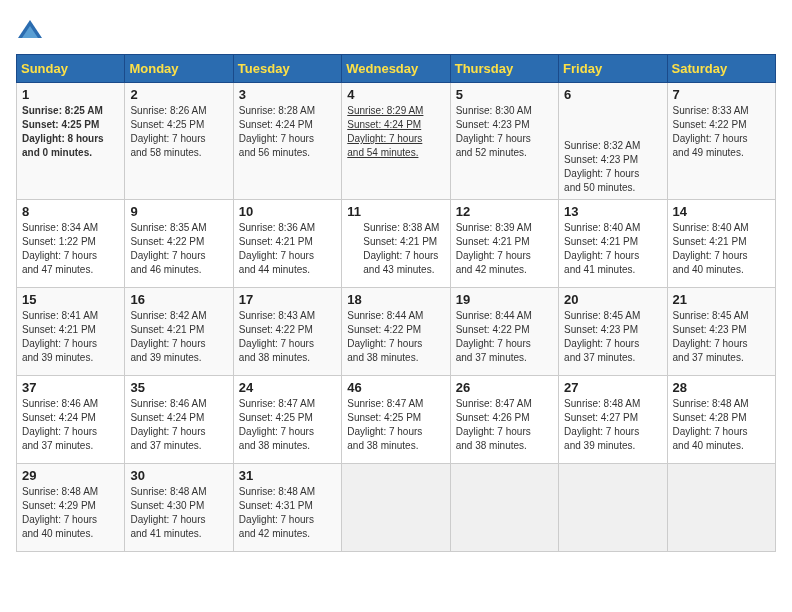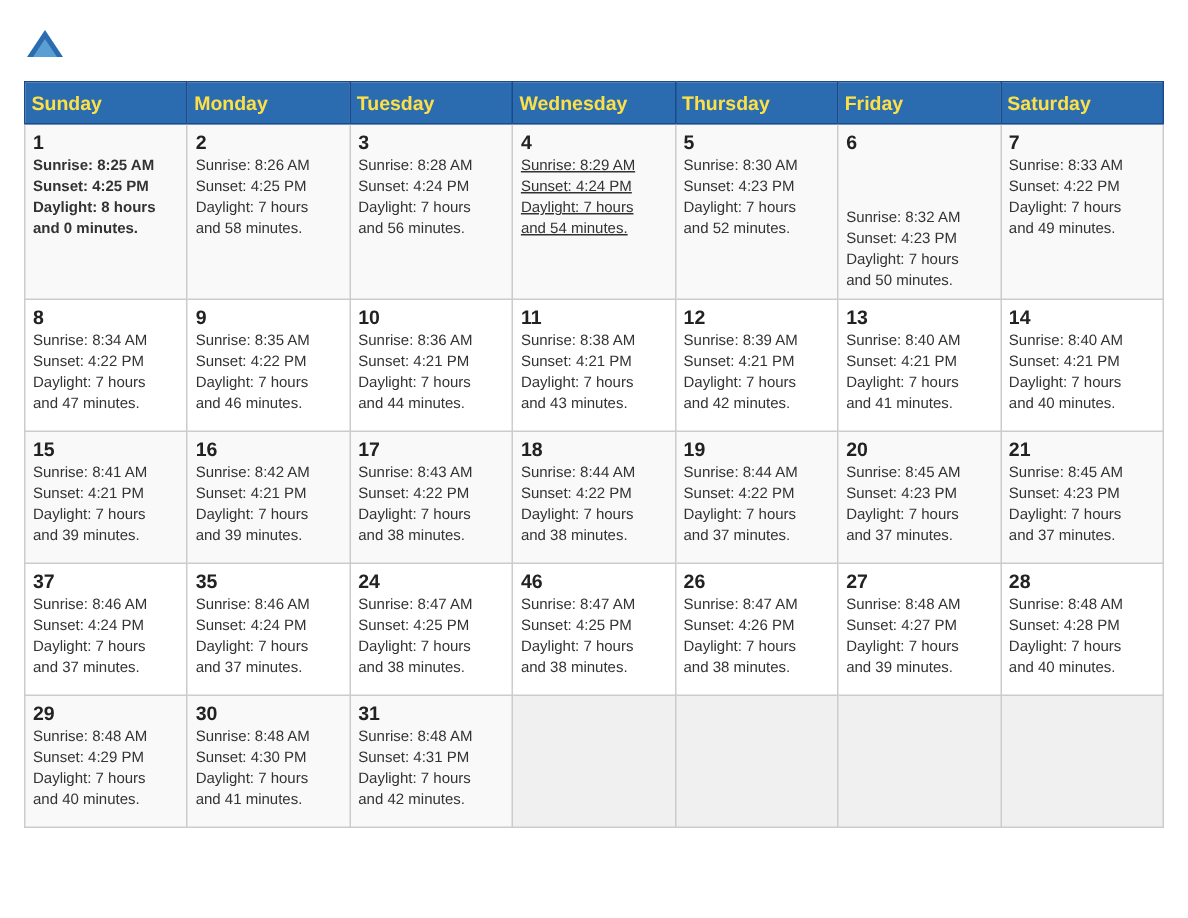--- a/index.html
+++ b/index.html
@@ -170,41 +170,41 @@
           <div class="day-info" style="white-space: pre-line;">Sunrise: 8:33 AM
 Sunset: 4:22 PM
 Daylight: 7 hours
 and 49 minutes.</div>
         </td>
       </tr>
       <tr>
         <td>
           <span class="day-num">8</span>
           <div class="day-info" style="white-space: pre-line;">Sunrise: 8:34 AM
-Sunset: 4:22 PM
+Sunset: 1:22 PM
 Daylight: 7 hours
 and 47 minutes.</div>
         </td>
         <td>
           <span class="day-num">9</span>
           <div class="day-info" style="white-space: pre-line;">Sunrise: 8:35 AM
 Sunset: 4:22 PM
 Daylight: 7 hours
 and 46 minutes.</div>
         </td>
         <td>
           <span class="day-num">10</span>
           <div class="day-info" style="white-space: pre-line;">Sunrise: 8:36 AM
 Sunset: 4:21 PM
 Daylight: 7 hours
 and 44 minutes.</div>
         </td>
         <td>
           <span class="day-num">11</span>
-          <div class="day-info" style="white-space: pre-line;">Sunrise: 8:38 AM
+          <div class="day-info" style="white-space: pre-line; margin-left: 16px;">Sunrise: 8:38 AM
 Sunset: 4:21 PM
 Daylight: 7 hours
 and 43 minutes.</div>
         </td>
         <td>
           <span class="day-num">12</span>
           <div class="day-info" style="white-space: pre-line;">Sunrise: 8:39 AM
 Sunset: 4:21 PM
 Daylight: 7 hours
 and 42 minutes.</div>

